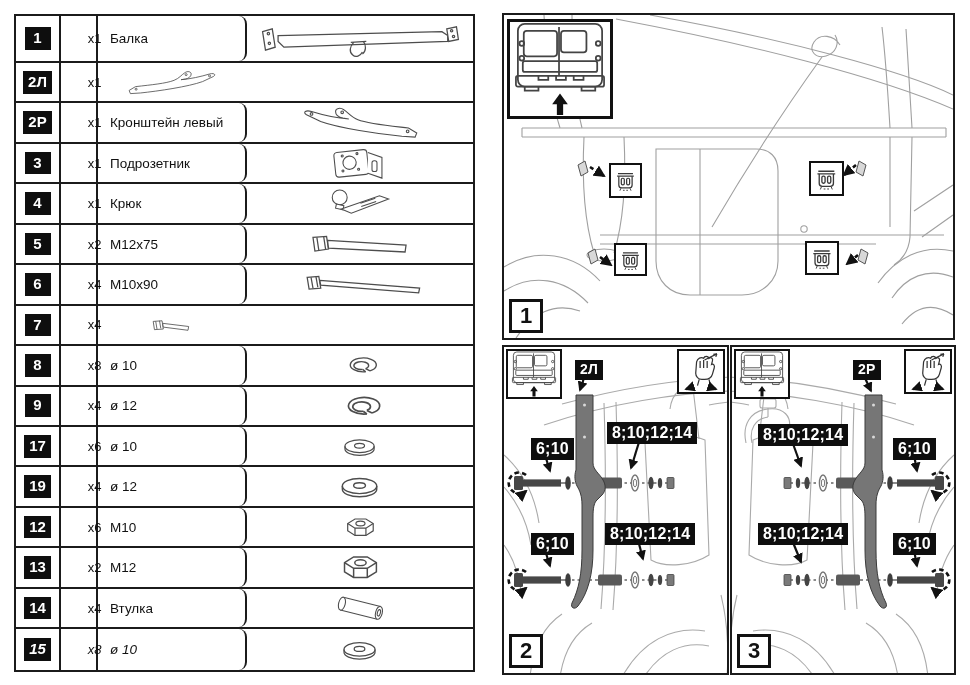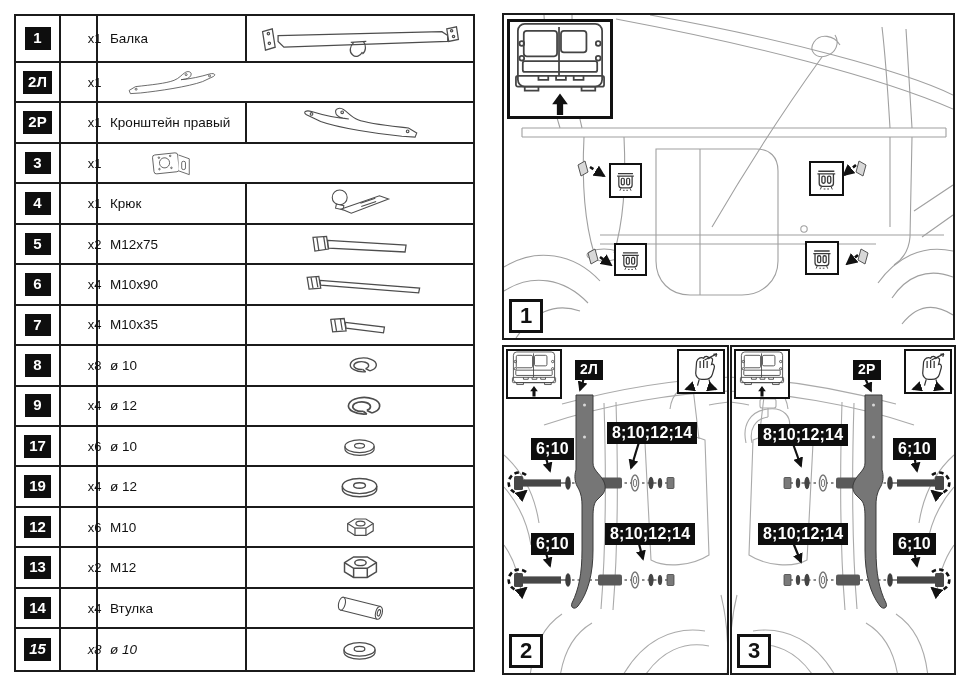--- a/index.html
+++ b/index.html
@@ -12,21 +12,21 @@
                grid-template-rows:47px repeat(14,1fr);background:#fff;box-sizing:border-box;}
   .t-row{display:grid;grid-template-columns:45px 37px 149px 1fr;
          border-bottom:2px solid #1b1b1b;min-height:0;}
   .t-row:last-child{border-bottom:none;font-style:italic;}
   .t-cell{border-right:2px solid #1b1b1b;display:flex;align-items:center;min-width:0;min-height:0;}
   .t-cell:last-child{border-right:none;}
   .id-cell{justify-content:center;}
   .id-badge{background:#0e0e0e;color:#fff;font-weight:bold;font-size:15px;
             padding:2px 5px;min-width:16px;text-align:center;line-height:1.25;}
   .qty-cell{justify-content:center;font-size:13px;padding-left:32px;}
-  .name-cell{padding-left:12px;font-size:13.5px;}
+  .name-cell{padding-left:12px;font-size:13.5px;border-radius:8px;}
   .img-cell{justify-content:center;padding:1px 2px;}
   .part-img{width:100%;height:100%;}
 
   
   .panel{position:absolute;border:2px solid #1b1b1b;background:#fff;box-sizing:border-box;}
   #panel1{left:502px;top:13px;width:453px;height:327px;}
   #panel2{left:502px;top:345px;width:227px;height:330px;}
   #panel3{left:730px;top:345px;width:226px;height:330px;}
   .panel-art{position:absolute;left:0;top:0;width:100%;height:100%;}
 
@@ -250,33 +250,34 @@
             <use href="#sym-bracket" transform="translate(30,0)"></use>
           </svg>
         </div>
     </div>
 
     <div class="t-row">
       <div class="t-cell id-cell">
           <span class="id-badge">2Р</span>
         </div>
       <div class="t-cell qty-cell">x1</div>
-      <div class="t-cell name-cell">Кронштейн правый</div>
+      <div class="t-cell name-cell">Кронштейн левый</div>
       <div class="t-cell img-cell">
           <svg class="part-img" viewBox="0 0 229 44">
             <use href="#sym-bracket" transform="translate(199,0) scale(-1,1)"></use>
           </svg>
         </div>
     </div>
 
     <div class="t-row">
       <div class="t-cell id-cell">
           <span class="id-badge">3</span>
         </div>
       <div class="t-cell qty-cell">x1</div>
+      <div class="t-cell name-cell">Подрозетник</div>
       <div class="t-cell img-cell">
           <svg class="part-img" viewBox="0 0 229 44">
             <use href="#sym-socket"></use>
           </svg>
         </div>
     </div>
 
     <div class="t-row">
       <div class="t-cell id-cell">
           <span class="id-badge">4</span>
@@ -314,21 +315,20 @@
             <use href="#sym-bolt90"></use>
           </svg>
         </div>
     </div>
 
     <div class="t-row">
       <div class="t-cell id-cell">
           <span class="id-badge">7</span>
         </div>
       <div class="t-cell qty-cell">x4</div>
-      <div class="t-cell name-cell">M10x35</div>
       <div class="t-cell img-cell">
           <svg class="part-img" viewBox="0 0 229 38">
             <use href="#sym-bolt35"></use>
           </svg>
         </div>
     </div>
 
     <div class="t-row">
       <div class="t-cell id-cell">
           <span class="id-badge">8</span>

